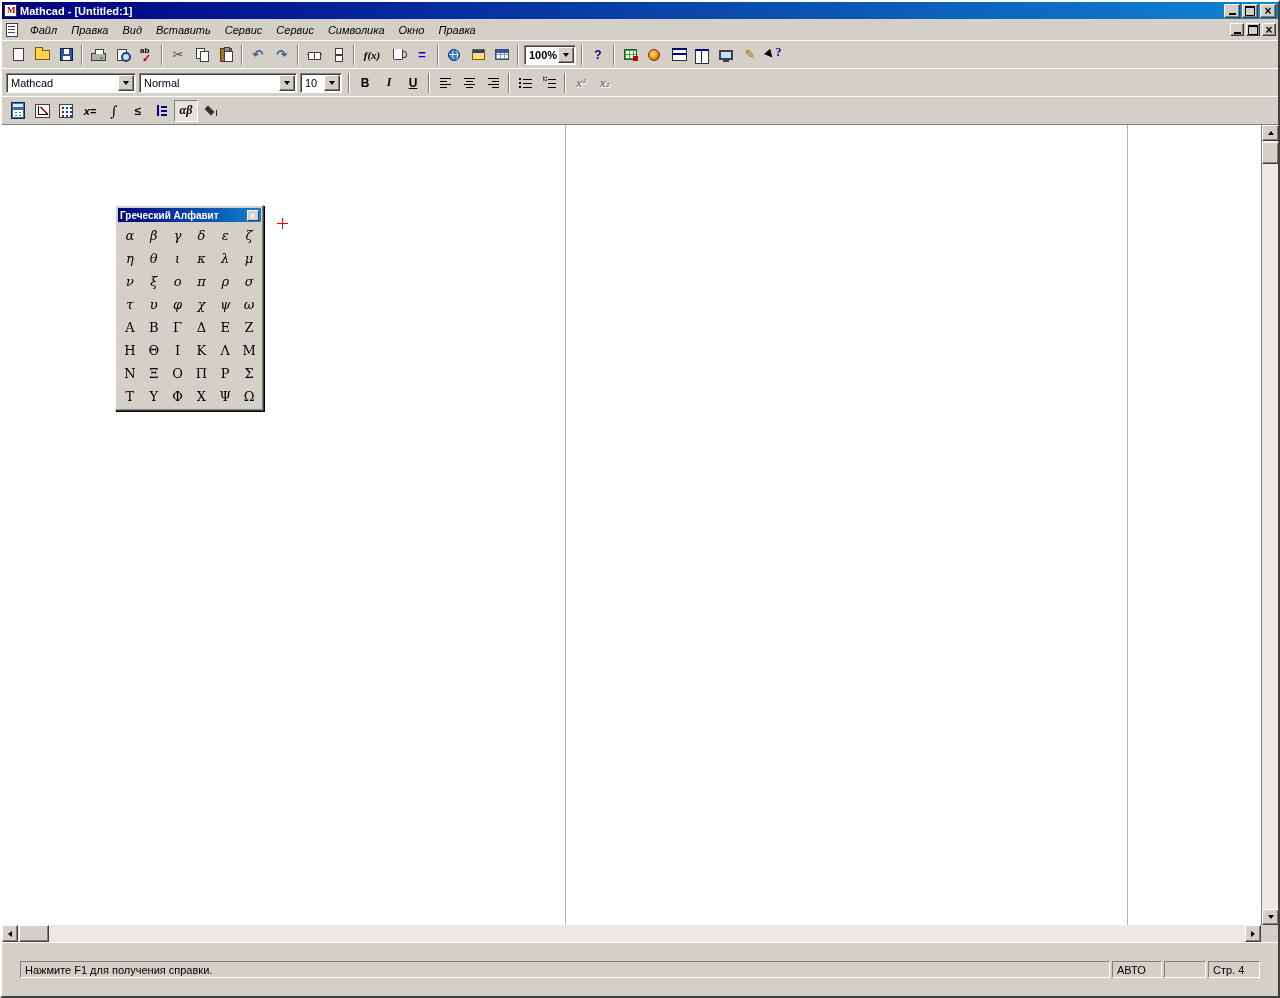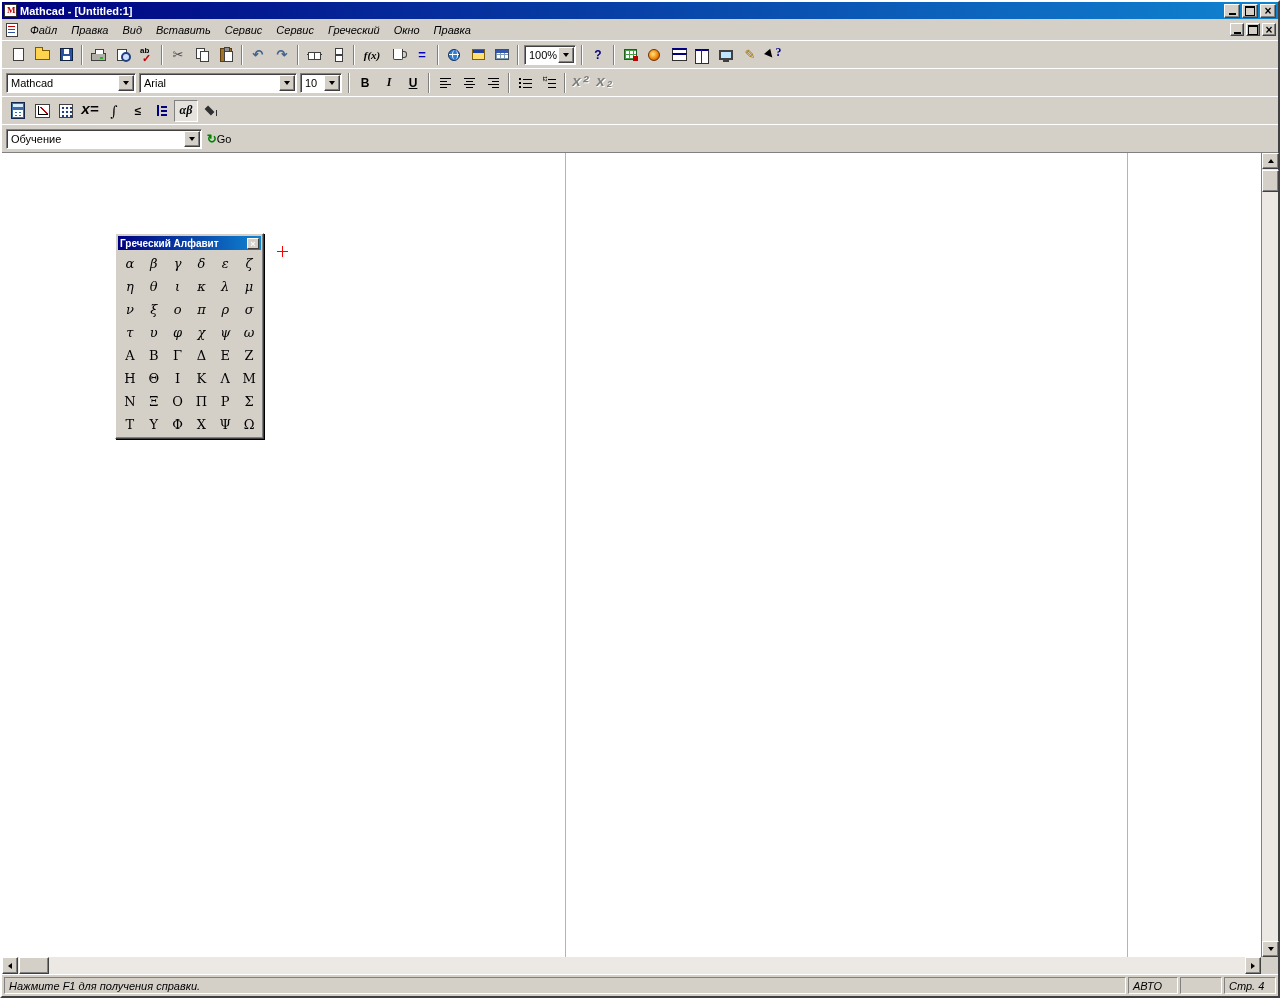--- a/index.html
+++ b/index.html
@@ -40,35 +40,35 @@
   .tbtn { width:24px; height:22px; display:flex; align-items:center; justify-content:center; position:relative; }
   .tbtn.wide { width:28px;justify-content:center; }
   .tbtn.pressed { border:1px solid; border-color:#808080 #fff #fff #808080; background:#e6e3de; }
   .sep { width:2px; height:20px; border-left:1px solid #808080; border-right:1px solid #fff; margin:0 3px; }
   .lbl-b { font-weight:bold; font-size:12px; }
   .lbl-i { font-style:italic; font-weight:bold; font-family:"Liberation Serif",serif; font-size:12px; }
   .lbl-u { font-weight:bold; text-decoration:underline; font-size:12px; }
   .lbl-fx { font-style:italic; font-family:"Liberation Serif",serif; font-size:11px; font-weight:bold; }
   .lbl-eq { font-weight:bold; font-size:13px; color:#0000c0; }
   .lbl-q { font-weight:bold; font-size:12px; color:#000080; }
-  .lbl-xe { font-style:italic; font-family:Liberation Mono, monospace; font-size:15px; font-weight:bold; }
+  .lbl-xe { font-style:italic; font-family:Liberation Sans, sans-serif; font-size:11px; font-weight:bold; }
   .lbl-int { font-size:14px; font-family:"DejaVu Serif",serif; }
   .lbl-le { font-size:12px; font-weight:bold; }
   .lbl-ab { font-style:italic; font-family:"Liberation Serif",serif; font-size:12px; font-weight:bold; }
   .disabled { color:#808080; text-shadow:1px 1px 0 #fff; }
 
   
   .combo { height:20px; background:#fff; border:1px solid; border-color:#808080 #fff #fff #808080;
     box-shadow:inset 1px 1px 0 #404040; display:flex; align-items:center; margin-right:3px; }
   .combo-val { flex:1; padding:0 4px; white-space:nowrap; overflow:hidden; }
   .combo-btn { width:16px; height:16px; margin-right:1px; background:#d4d0c8; border:1px solid;
     border-color:#fff #404040 #404040 #fff; box-shadow:inset -1px -1px 0 #808080;
     display:flex; align-items:center; justify-content:center; flex:0 0 16px; }
   .w-style { width:130px; } .w-font { width:158px; } .w-size { width:42px; }
-  .w-zoom { width:52px; margin:0 2px; } .w-res { width:196px; }
+  .w-zoom { width:52px; margin:0 2px;font-weight:bold; } .w-res { width:196px; }
 
   .tri { width:0; height:0; display:block; }
   .tri-d { border:3px solid transparent; border-top:4px solid #000; margin-top:3px; }
   .tri-u { border:3px solid transparent; border-bottom:4px solid #000; margin-bottom:3px; }
   .tri-l { border:3px solid transparent; border-right:4px solid #000; margin-right:3px; }
   .tri-r { border:3px solid transparent; border-left:4px solid #000; margin-left:3px; }
 
   
   .i { display:inline-block; position:relative; }
   .i-page { width:11px; height:13px; background:#fff; border:1px solid #404040; }
@@ -203,21 +203,21 @@
     border:1px solid; border-color:#fff #404040 #404040 #fff; box-shadow:inset -1px -1px 0 #808080; }
   .hrow { flex:0 0 17px; display:flex; }
   .hscroll { flex:1; background:#ece9e4; display:flex; }
   .hscroll .sbtn { width:16px; flex:0 0 16px; height:17px; }
   .htrack { flex:1; position:relative; }
   .hthumb { position:absolute; left:1px; top:0; height:17px; width:30px; background:#d4d0c8;
     border:1px solid; border-color:#fff #404040 #404040 #fff; box-shadow:inset -1px -1px 0 #808080; }
   .corner { flex:0 0 17px; background:#d4d0c8; }
 
   
-  .statusbar { flex:0 0 22px; display:flex; align-items:center; gap:2px; padding:2px; border-top:1px solid #fff;font-style:italic; }
+  .statusbar { flex:0 0 22px; display:flex; align-items:center; gap:2px; padding:18px; border-top:1px solid #fff; }
   .spanel { height:17px; border:1px solid; border-color:#808080 #fff #fff #808080;
     display:flex; align-items:center; padding:0 4px; white-space:nowrap; }
   .sgrow { flex:1; }
   .sauto { width:50px; } .sblank { width:42px; } .spage { width:52px; }
 </style>
 </head>
 <body>
 
 <div class="window">
 
@@ -238,21 +238,21 @@
   </div>
 
   <div class="menubar">
     <span class="mdiicon"></span>
     <span class="mitem">Файл</span>
     <span class="mitem">Правка</span>
     <span class="mitem">Вид</span>
     <span class="mitem">Вставить</span>
     <span class="mitem">Сервис</span>
     <span class="mitem">Сервис</span>
-    <span class="mitem">Греческий</span>
+    <span class="mitem">Символика</span>
     <span class="mitem">Окно</span>
     <span class="mitem">Правка</span>
     <span class="mspacer"></span>
     <span class="mdibtns">
       <button class="wbtn">
           <span class="g-min"></span>
         </button>
       <button class="wbtn">
           <span class="g-max"></span>
         </button>
@@ -362,21 +362,21 @@
   </div>
 
   <div class="tb">
     <div class="combo w-style">
       <span class="combo-val">Mathcad</span>
       <button class="combo-btn">
           <span class="tri tri-d"></span>
         </button>
     </div>
     <div class="combo w-font">
-      <span class="combo-val">Arial</span>
+      <span class="combo-val">Normal</span>
       <button class="combo-btn">
           <span class="tri tri-d"></span>
         </button>
     </div>
     <div class="combo w-size">
       <span class="combo-val">10</span>
       <button class="combo-btn">
           <span class="tri tri-d"></span>
         </button>
     </div>
@@ -439,32 +439,20 @@
         <span class="i i-prog"></span>
       </button>
     <button class="tbtn pressed">
         <span class="lbl-ab">αβ</span>
       </button>
     <button class="tbtn">
         <span class="i i-cap"></span>
       </button>
   </div>
 
-  <div class="tb">
-    <div class="combo w-res">
-      <span class="combo-val">Обучение</span>
-      <button class="combo-btn">
-          <span class="tri tri-d"></span>
-        </button>
-    </div>
-    <button class="tbtn wide">
-      <span class="i i-go"></span>
-      <span>Go</span>
-    </button>
-  </div>
 
   <div class="workrow">
     <div class="worksheet">
       <div class="pagebreak pb1"></div>
       <div class="pagebreak pb2"></div>
       <div class="crosshair"></div>
 
       <div class="palette">
         <div class="ptitle">
           <span class="ptext">Греческий Алфавит</span>

